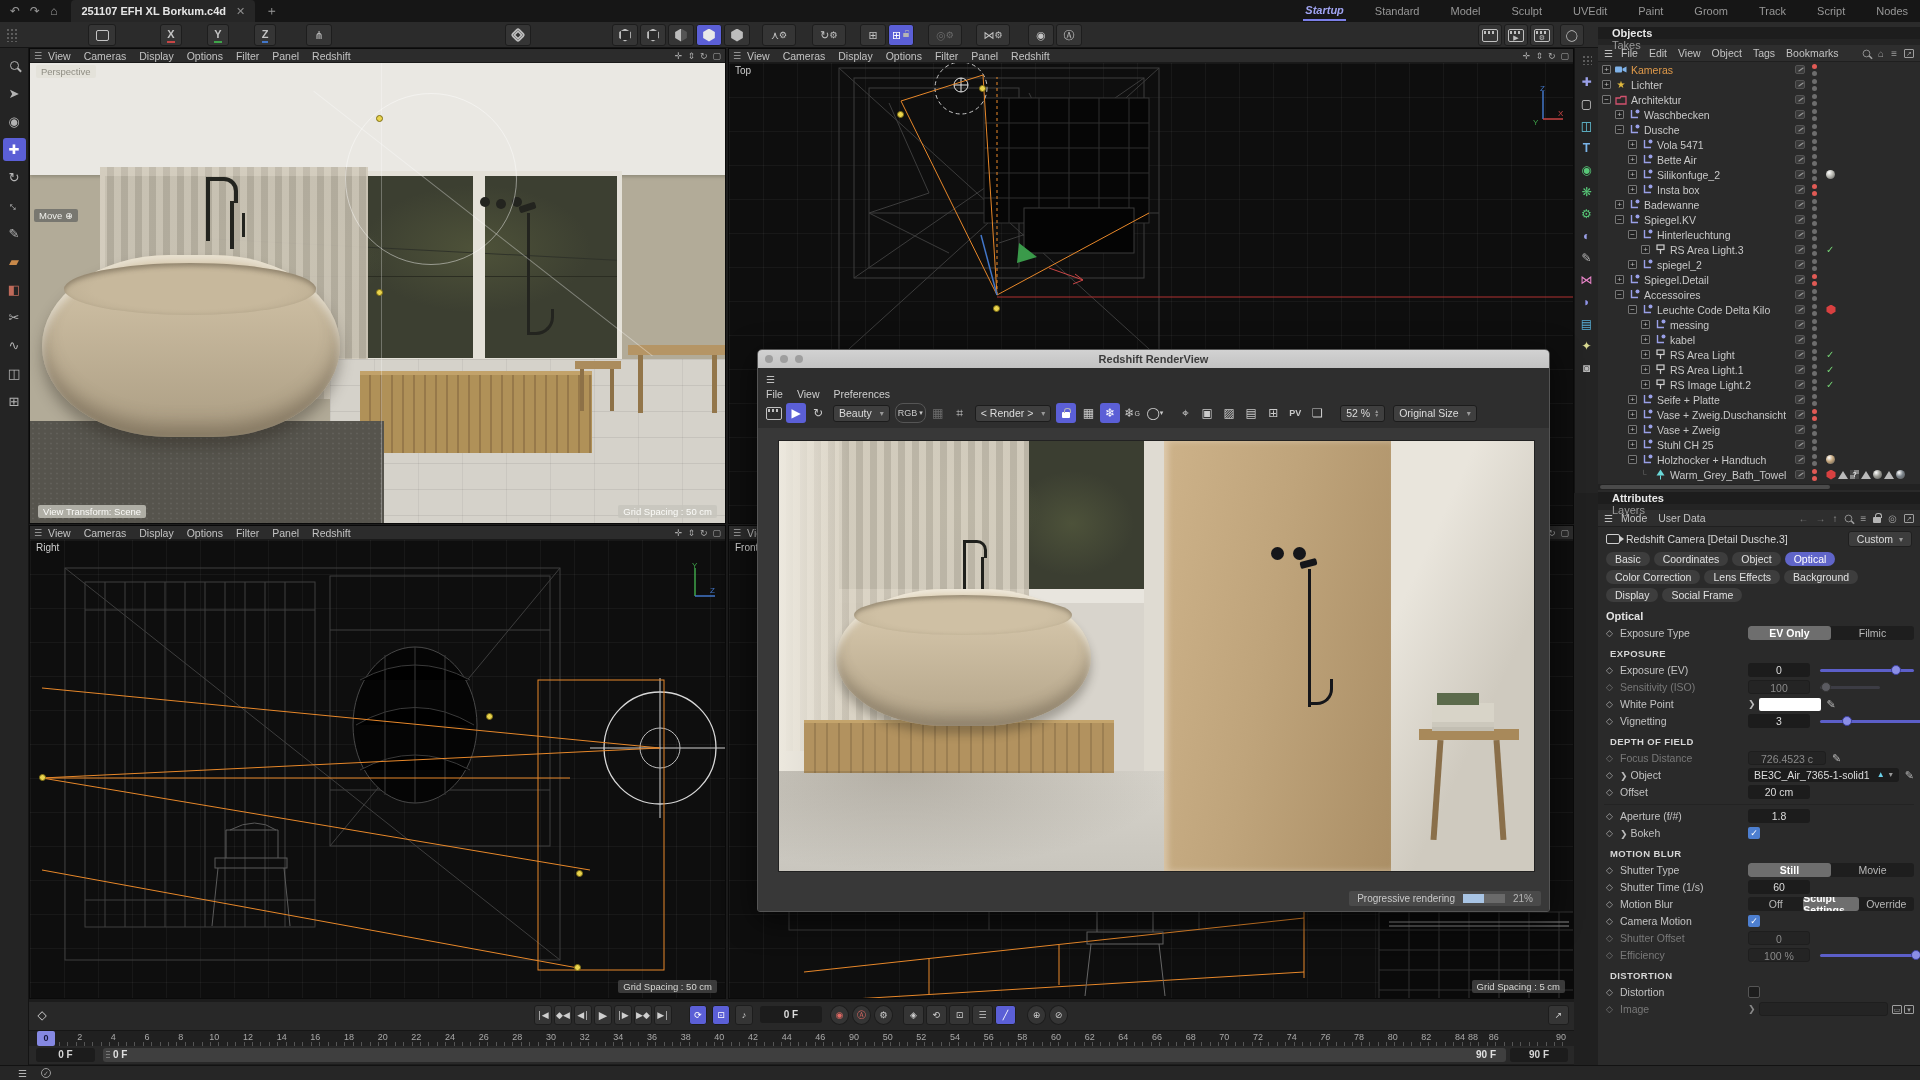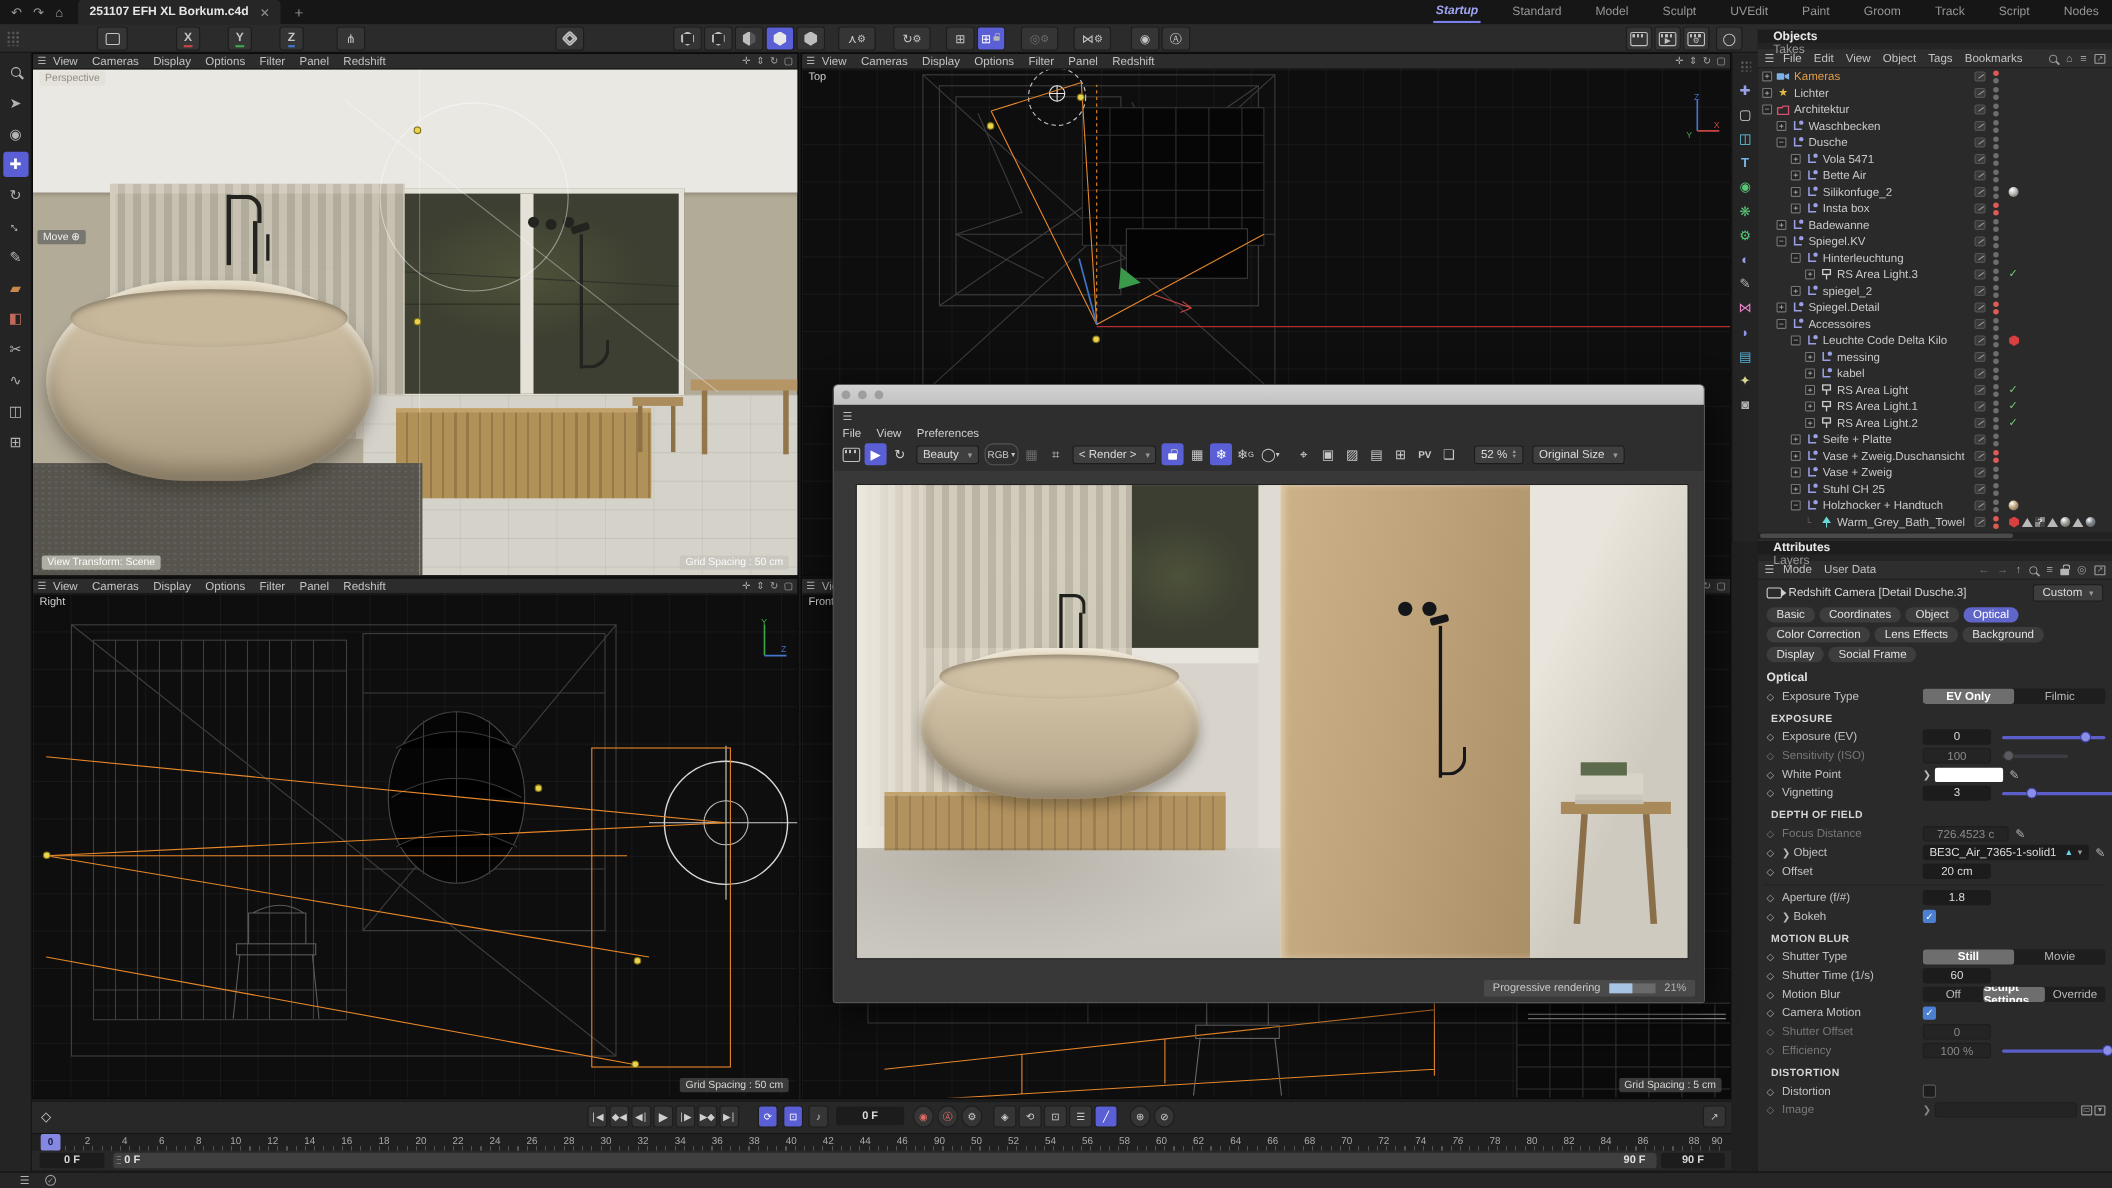--- a/index.html
+++ b/index.html
@@ -920,21 +920,21 @@
         </div>
         <div class="trow">
           <span class="main" style="padding-left: 43px;">
             <span class="exp">+</span>
             <span class="ticon">
               <svg width="11" height="11">
                 <rect x="2" y="1" width="7" height="4.5" fill="none" stroke="#cfcfcf" stroke-width="1.2"></rect>
                 <line x1="5.5" y1="5.5" x2="5.5" y2="10" stroke="#cfcfcf" stroke-width="1.2"></line>
               </svg>
             </span>
-            <span style="overflow: hidden; text-overflow: ellipsis;">RS Area Light.2</span>
+            <span style="overflow: hidden; text-overflow: ellipsis;">RS Image Light.2</span>
           </span>
           <span class="pencil"></span>
           <span class="dots">
             <span class="dot"></span>
             <span class="dot"></span>
           </span>
           <span class="tagzone">
             <span class="tag-check">✓</span>
           </span>
         </div>
@@ -1232,20 +1232,21 @@
     </div>
   </div>
 
   <div class="abs" style="left:1574px;top:493px;width:24px;height:572px;background:#202020;"></div>
 
   <div id="renderview">
     <div id="rv-titlebar">
       <span class="tl"></span>
       <span class="tl"></span>
       <span class="tl"></span>
+      <span id="rv-title">Redshift RenderView</span>
     </div>
     <div id="rv-burger">☰</div>
     <div id="rv-menu">
         <span>File</span>
         <span>View</span>
         <span>Preferences</span>
       </div>
     <div id="rv-toolbar">
       <span class="rv-btn">
           <span class="slate"></span>
@@ -1406,21 +1407,21 @@
         <span class="tick" style="left: 1161.67px;">68</span>
         <span class="tick" style="left: 1195.33px;">70</span>
         <span class="tick" style="left: 1229px;">72</span>
         <span class="tick" style="left: 1262.67px;">74</span>
         <span class="tick" style="left: 1296.33px; font-style: italic;">76</span>
         <span class="tick" style="left: 1330px;">78</span>
         <span class="tick" style="left: 1363.67px;">80</span>
         <span class="tick" style="left: 1397.33px;">82</span>
         <span class="tick" style="left: 1431px;">84</span>
         <span class="tick" style="left: 1464.67px;">86</span>
-        <span class="tick" style="left: 1511px;">88</span>
+        <span class="tick" style="left: 1444px;">88</span>
         <span class="tick" style="left: 1532px;">90</span>
       </div>
     <div id="rangebar-row">
       <div class="fbox" style="left:7px;top:1px;width:59px;">0 F</div>
       <div id="range-track">
         <span class="rs">0 F</span>
         <span class="re">90 F</span>
       </div>
       <div class="fbox" style="left:1481px;top:1px;width:58px;">90 F</div>
     </div>

